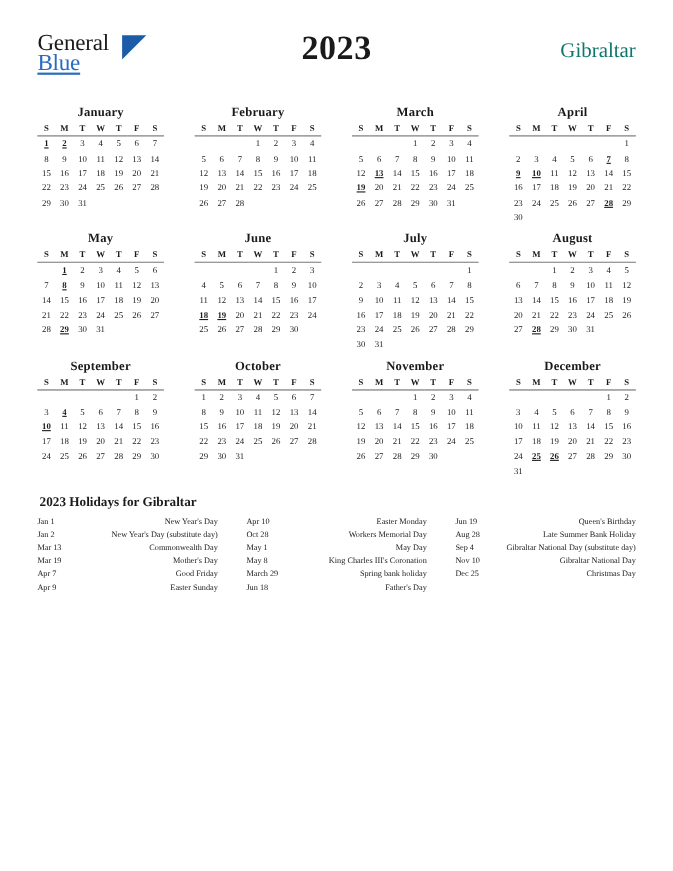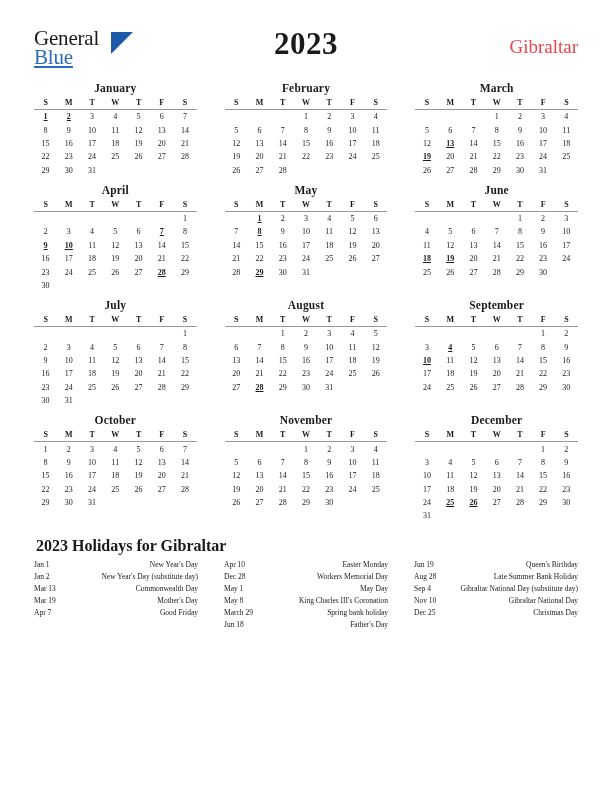--- a/index.html
+++ b/index.html
@@ -54,29 +54,29 @@
     font-weight: bold;
     letter-spacing: 0.5px;
     color: #1a1a1a;
     position: absolute;
     left: 0; right: 0;
     text-align: center;
     top: 26px;
   }
   .country {
     font-size: 19px;
-    color: #ef4444;
+    color: #0f766e;
     padding-top: 10px;
   }
 
   
   .months {
-    margin-top: 10px;
+    margin-top: 24px;
     display: grid;
-    grid-template-columns: repeat(3, 1fr);
+    grid-template-columns: repeat(4, 1fr);
     column-gap: 28px;
     row-gap: 7px;
   }
   .month { width: 100%; }
   .month-name {
     text-align: center;
     font-size: 11.5px;
     font-weight: bold;
     color: #1a1a1a;
     margin-bottom: 3px;
@@ -106,21 +106,21 @@
     color: #cc0000;
     font-weight: bold;
     text-decoration: underline;
   }
 
   
   .holidays {
     margin-top: 14px;
   }
   .hol-title {
-    font-size: 16px;
+    font-size: 12px;
     font-weight: bold;
     color: #1a1a1a;
     margin-bottom: 4px;
     padding-left: 2px;
   }
   .hol-cols {
     display: grid;
     grid-template-columns: repeat(3, 1fr);
     column-gap: 26px;
   }
@@ -954,28 +954,32 @@
             <span class="hol-name">Commonwealth Day</span>
           </div>
           <div class="hol-item">
             <span class="hol-date">Mar 19</span>
             <span class="hol-name">Mother's Day</span>
           </div>
           <div class="hol-item">
             <span class="hol-date">Apr 7</span>
             <span class="hol-name">Good Friday</span>
           </div>
+          <div class="hol-item">
+            <span class="hol-date">Apr 9</span>
+            <span class="hol-name">Easter Sunday</span>
+          </div>
         </div>
         <div>
           <div class="hol-item">
             <span class="hol-date">Apr 10</span>
             <span class="hol-name">Easter Monday</span>
           </div>
           <div class="hol-item">
-            <span class="hol-date">Dec 28</span>
+            <span class="hol-date">Oct 28</span>
             <span class="hol-name">Workers Memorial Day</span>
           </div>
           <div class="hol-item">
             <span class="hol-date">May 1</span>
             <span class="hol-name">May Day</span>
           </div>
           <div class="hol-item">
             <span class="hol-date">May 8</span>
             <span class="hol-name">King Charles III's Coronation</span>
           </div>

